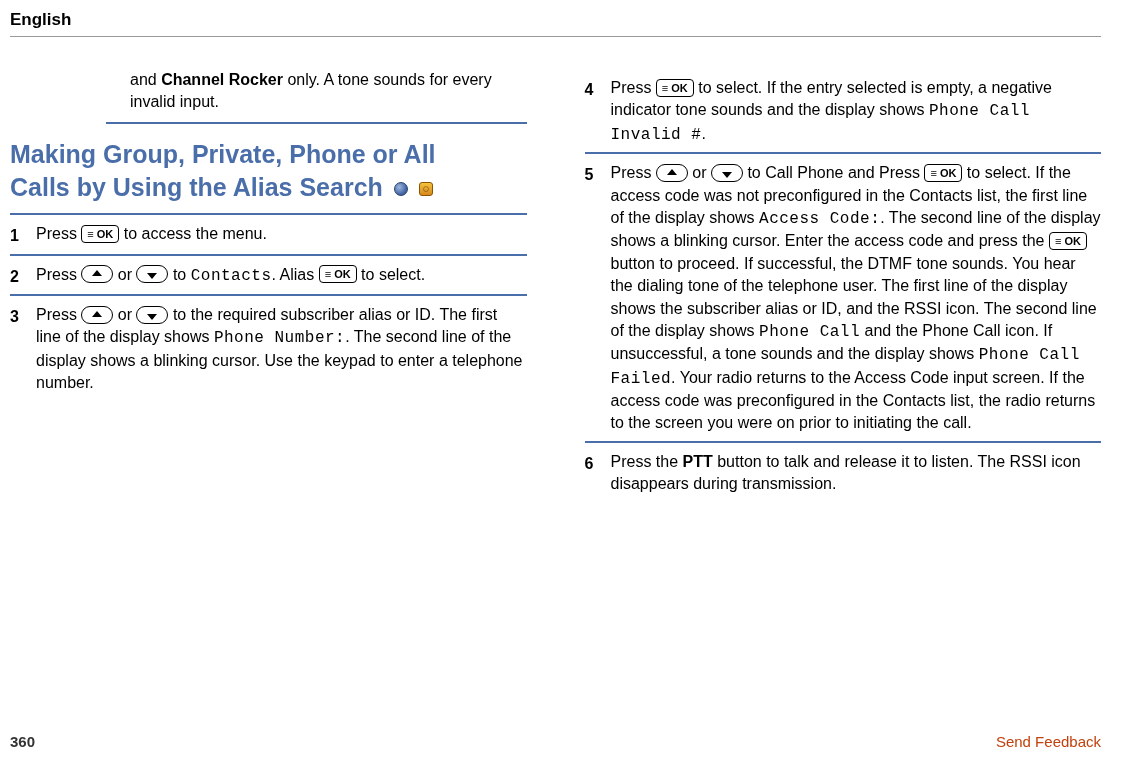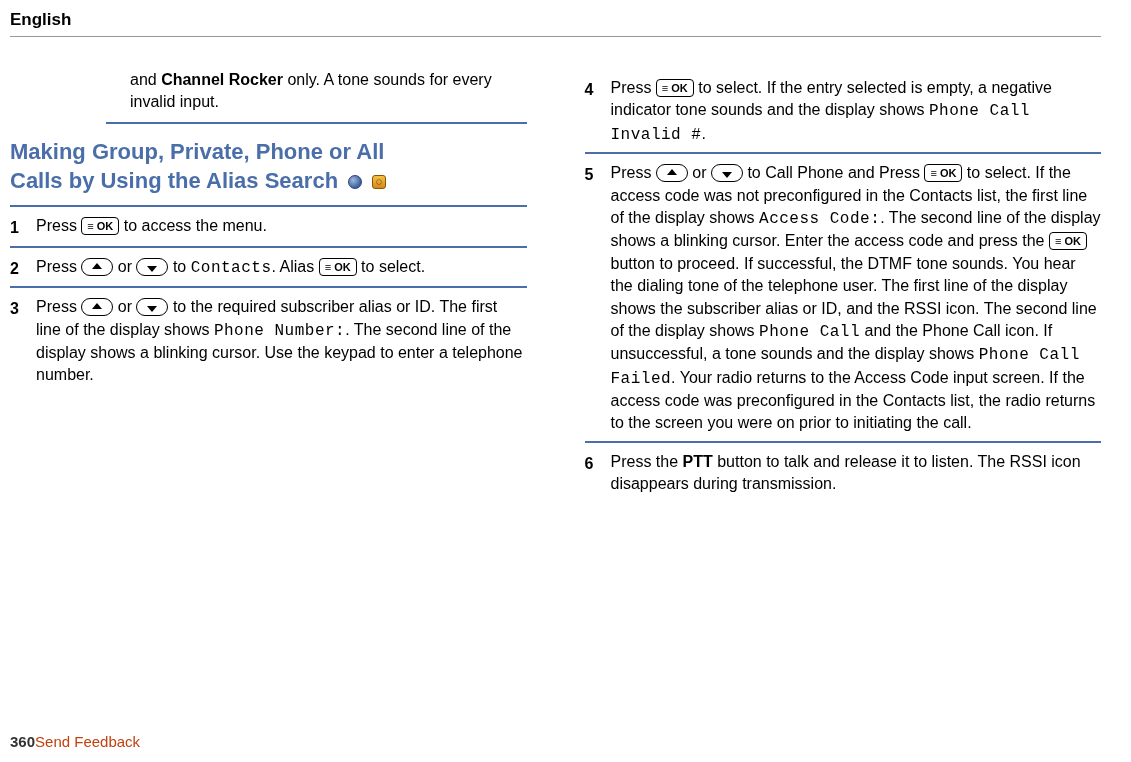--- a/index.html
+++ b/index.html
@@ -36,21 +36,21 @@
     line-height: 1.35;
   }
   .hr-blue {
     border: none;
     border-top: 2px solid #4a6ea9;
     margin: 8px 0 14px 0;
     margin-left: 96px;
   }
   .section-title {
     color: #4a6ea9;
-    font-size: 22px;
+    font-size: 25px;
     font-weight: bold;
     line-height: 1.3;
     margin-bottom: 10px;
   }
   .section-title .icon-wrap { white-space: nowrap; }
   .intro {
     line-height: 1.35;
     margin-bottom: 18px;
   }
   .step {
@@ -152,20 +152,21 @@
     left: 3px; right: 3px; top: 3px; bottom: 3px;
     border: 1px solid rgba(0,0,0,0.3);
     border-radius: 50%;
   }
   .footer {
     position: absolute;
     bottom: 12px;
     left: 10px;
     right: 30px;
     display: flex;
+    justify-content: space-between;
     font-size: 15px;
   }
   .footer .page { color: #333; font-weight: bold; }
   .footer .feedback { color: #c2410c; }
 </style>
 </head>
 <body>
 
 <div class="header-lang">English</div>
 

